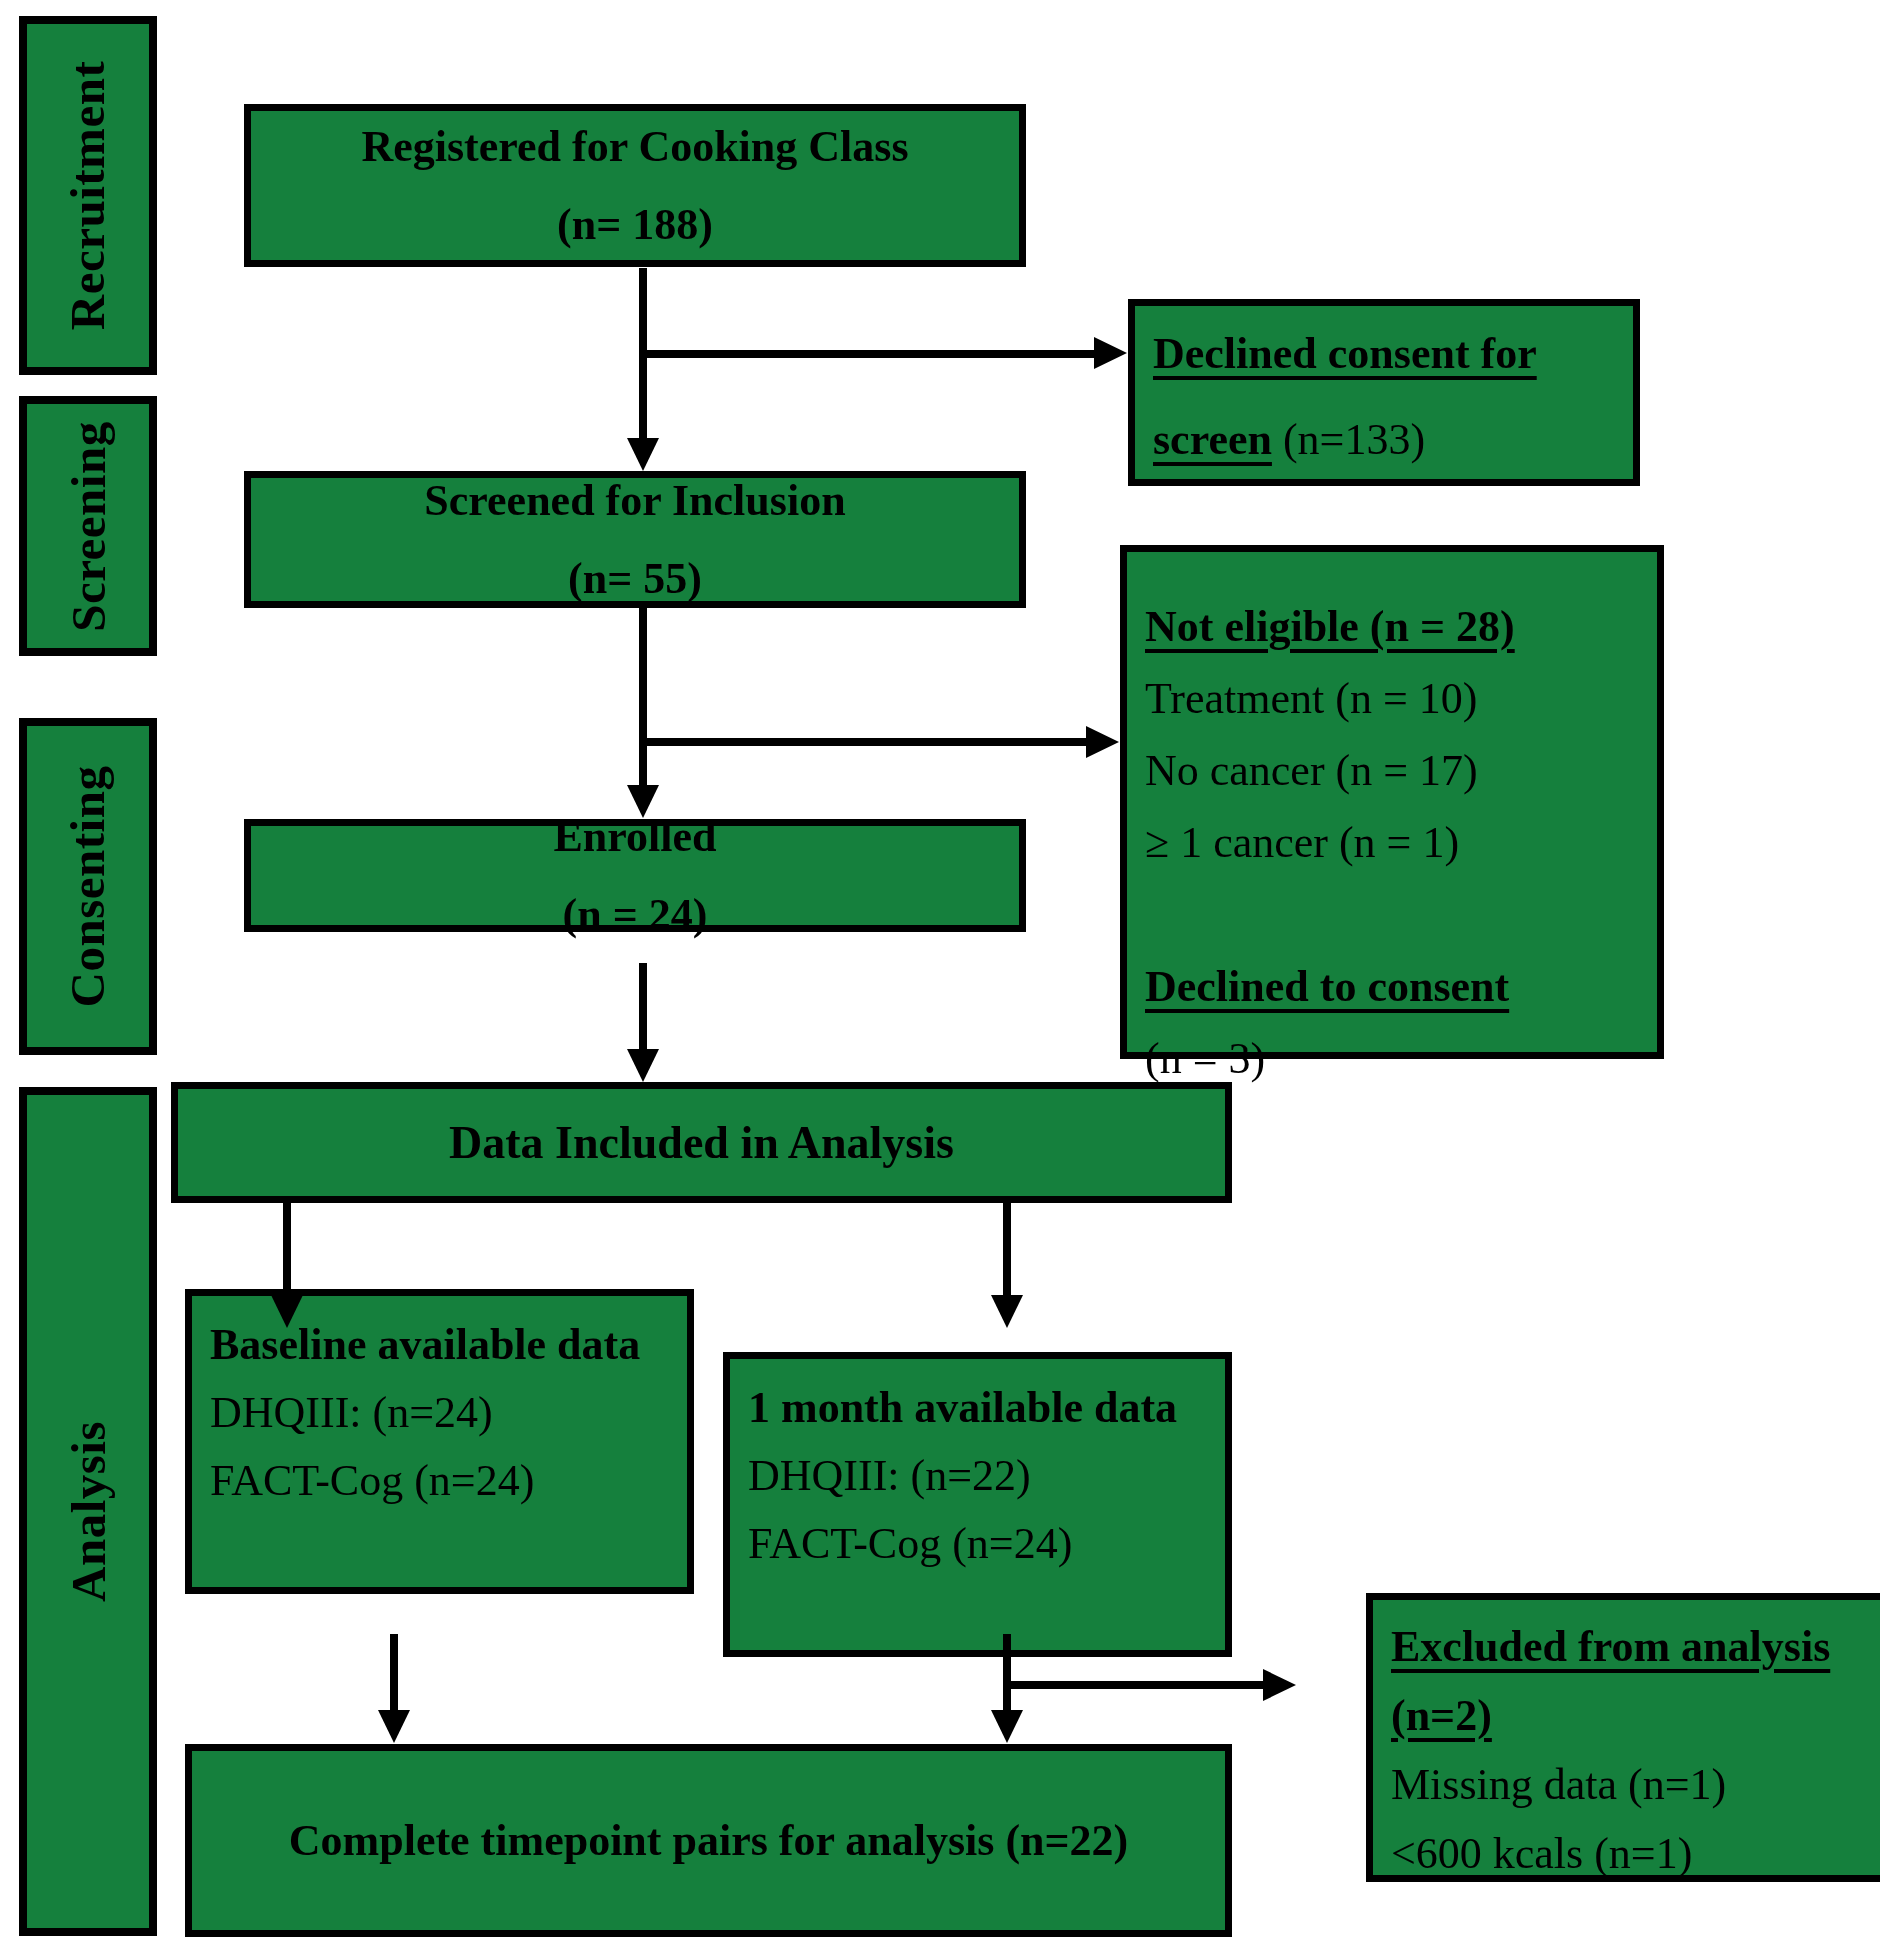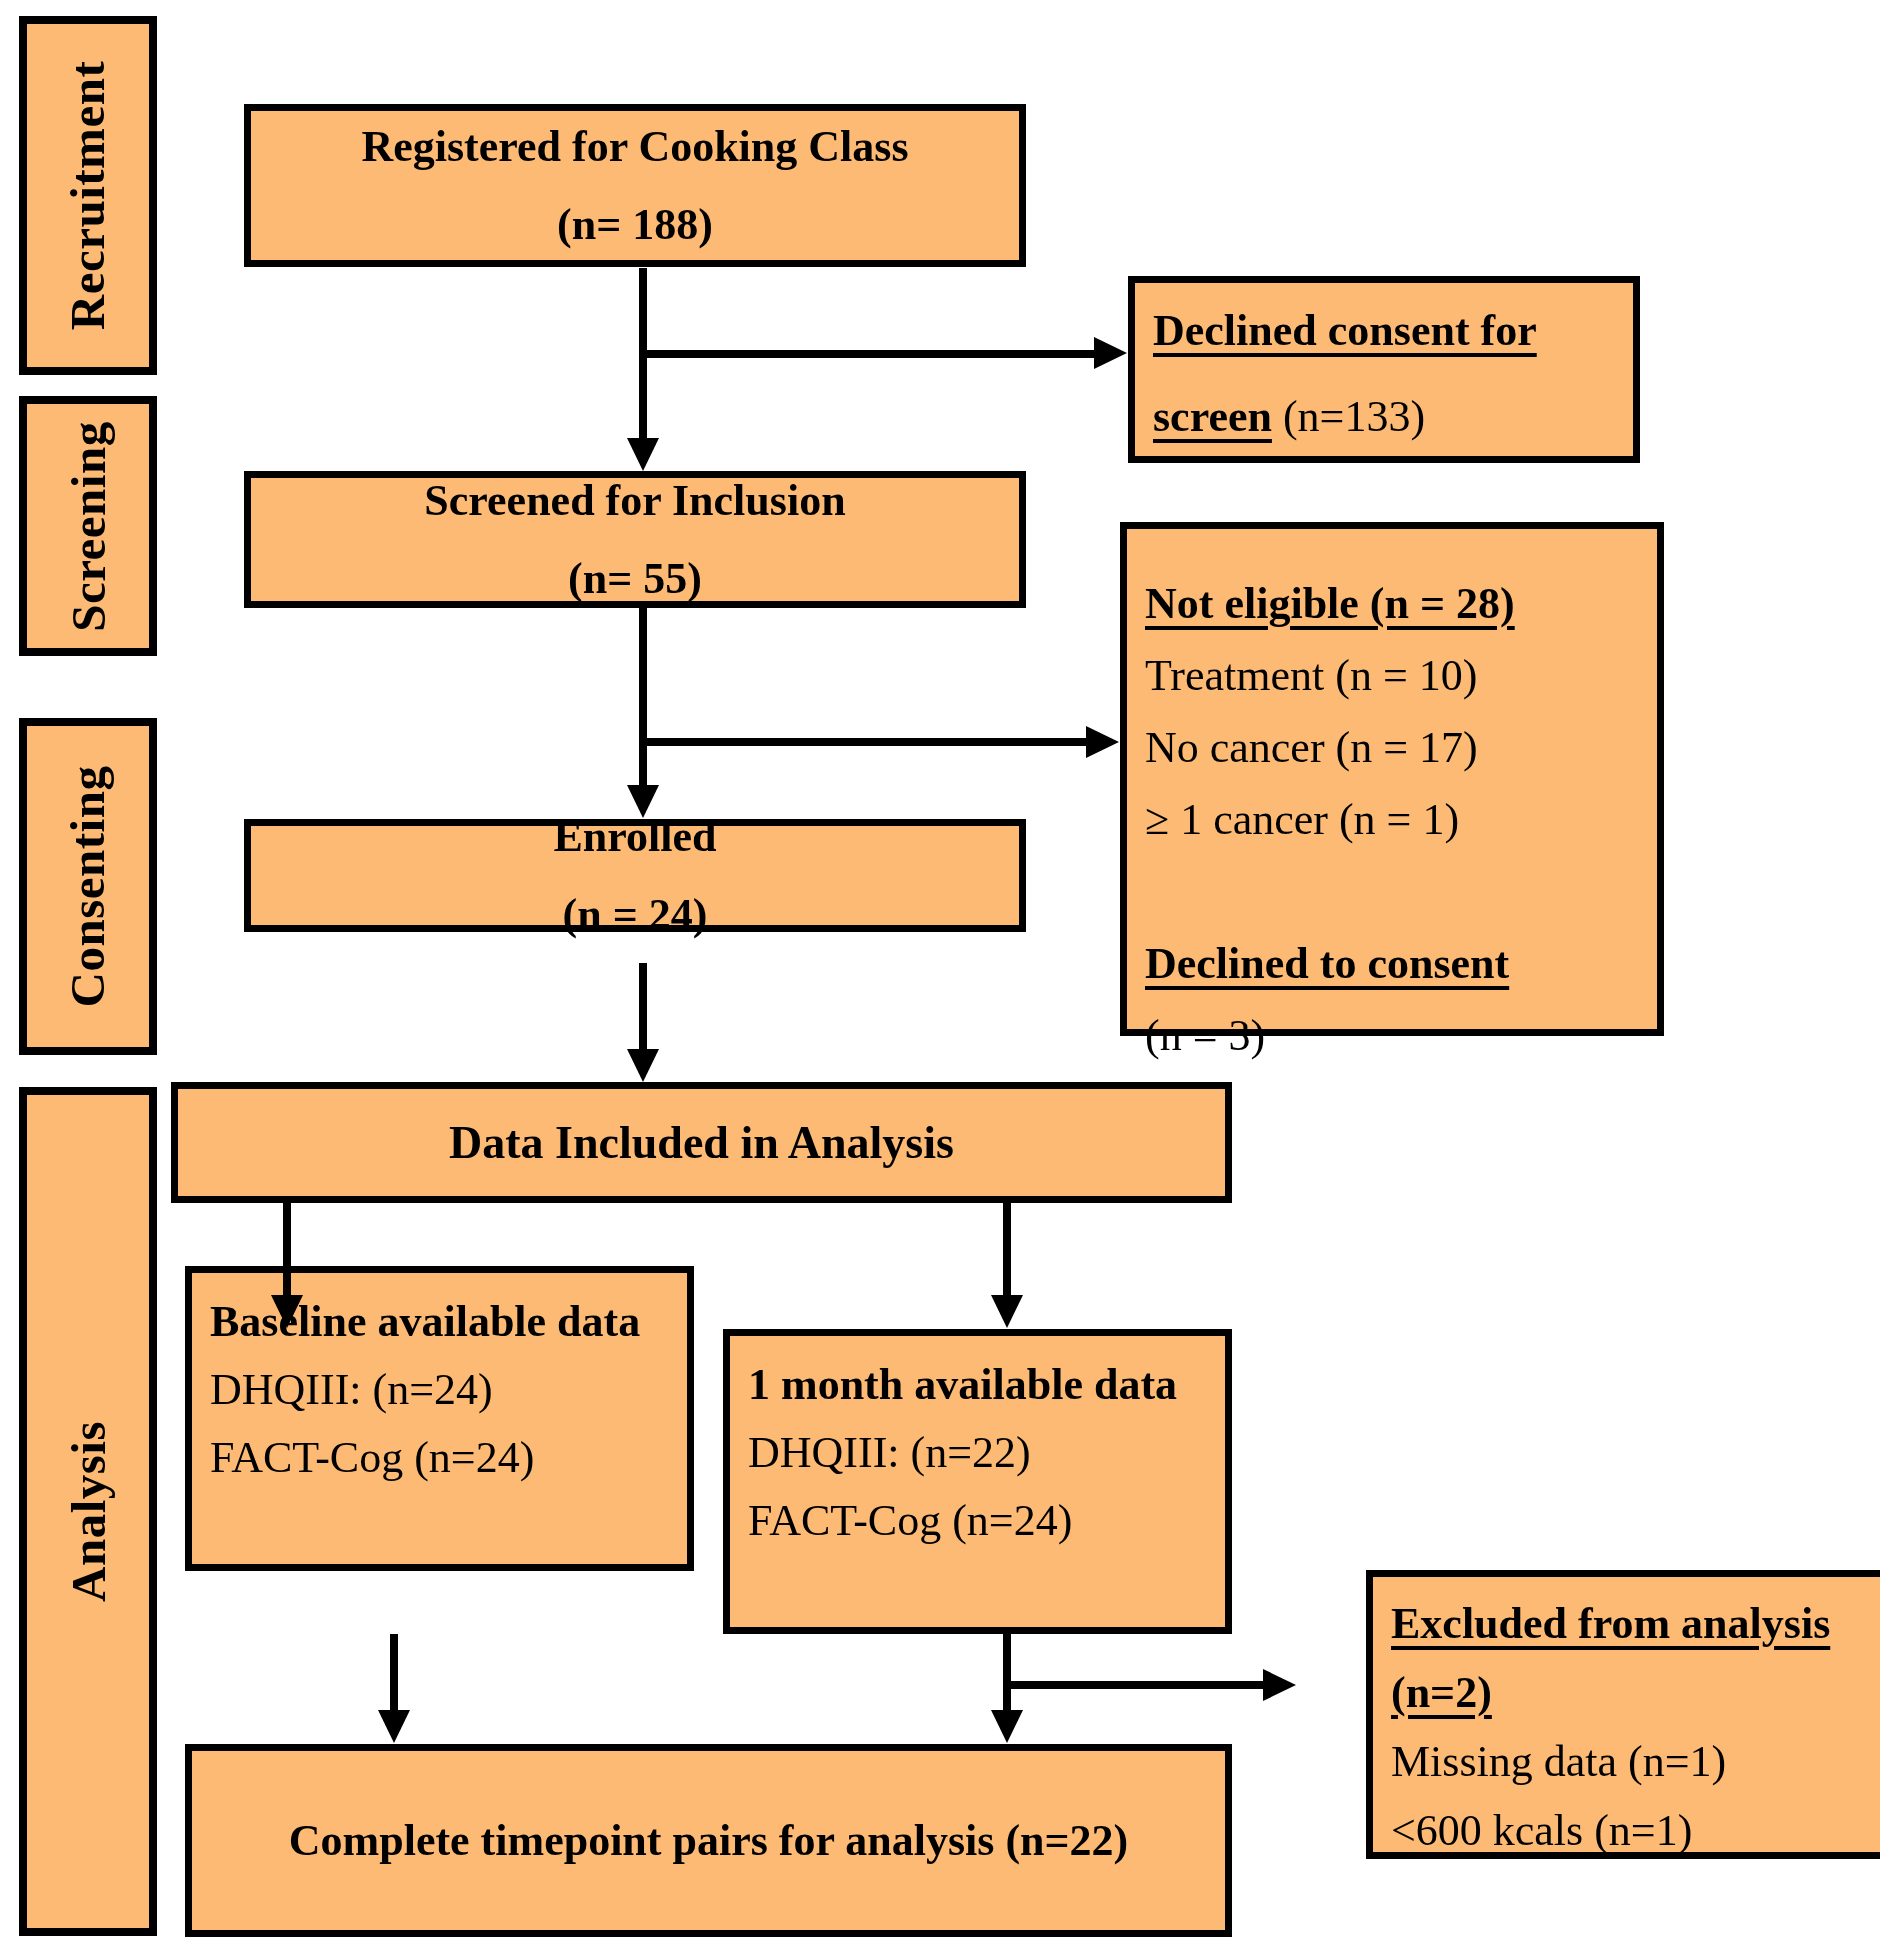--- a/index.html
+++ b/index.html
@@ -7,21 +7,21 @@
     position:relative;
     width:1880px;height:1955px;
     background:#ffffff;
     font-family:"Liberation Serif", serif;
     color:#000;
   }
   
   .box{
     position:absolute;
     border:7.5px solid #000;
-    background:#fdba74;
+    background:#15803d;
     box-sizing:border-box;
   }
   .stage{
     border-width:8.6px;
     display:flex;align-items:center;justify-content:center;
     overflow:hidden;
   }
   .stage .vtext{
     transform:rotate(-90deg);
     white-space:nowrap;
@@ -34,20 +34,21 @@
     align-items:center;justify-content:center;
     text-align:center;
     font-weight:bold;
     font-size:44px;
     line-height:78px;
   }
   .leftbox{
     font-size:44px;
     line-height:73px;
     padding:10.7px 16px 0 18px;
+    margin-top:23px;
   }
   .leftbox .line{display:block;}
   .b{font-weight:bold;}
   .u{
     text-decoration:underline;
     text-decoration-thickness:3.7px;
     text-underline-offset:7.5px;
   }
   
   .shaft-v{position:absolute;width:7.5px;background:#000;}

